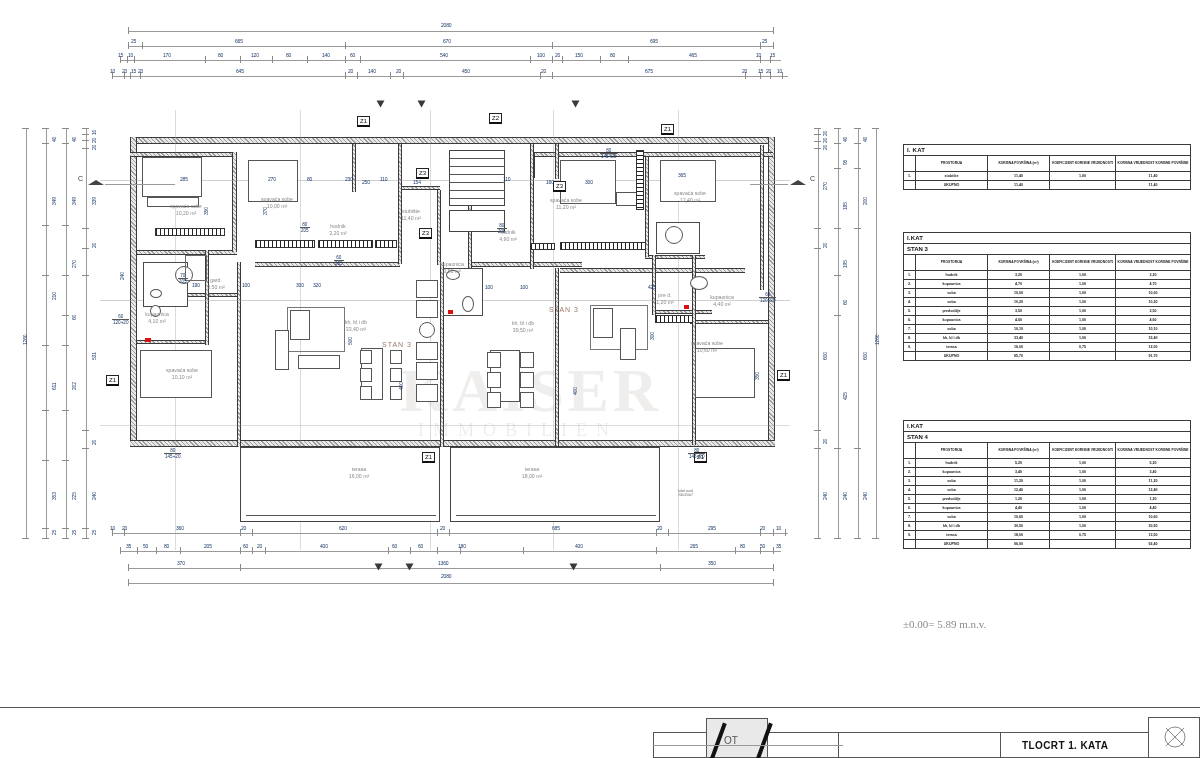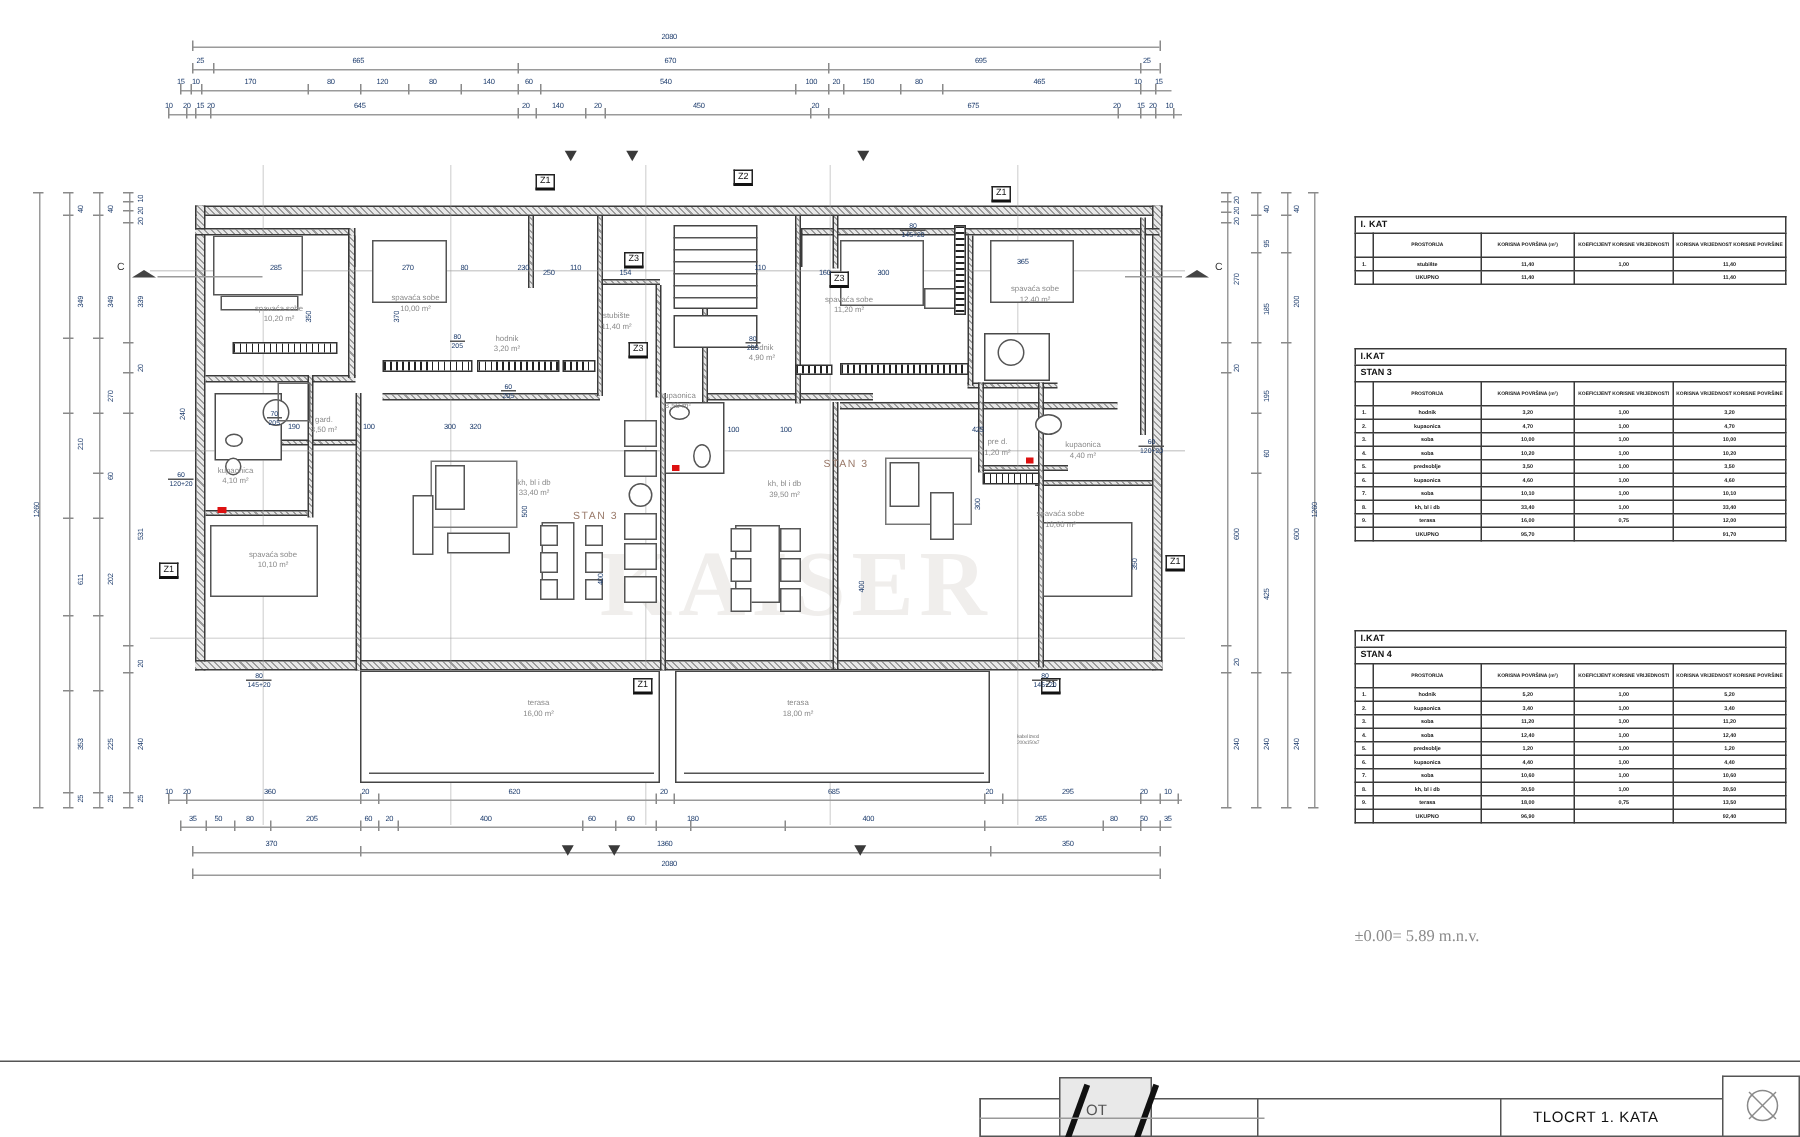--- a/index.html
+++ b/index.html
@@ -133,21 +133,21 @@
     position:absolute;
     font-size:11px;
     color:#8b8b8b;
     font-family:"Liberation Serif", serif;
     white-space:nowrap;
   }
 
   
   .tbsep { position:absolute; background:#555; }
   .tbcell{ position:absolute; border:1px solid #555; background:#fff; }
-  .tbtxt { position:absolute; font-size:10px; font-weight:normal; color:#111; letter-spacing:0.4px; white-space:nowrap;}
+  .tbtxt { position:absolute; font-size:10px; font-weight:bold; color:#111; letter-spacing:0.4px; white-space:nowrap;}
   .otbox { position:absolute; background:#e9e9e9; border:1px solid #555; }
   .otlbl { position:absolute; font-size:10px; color:#555; }
   .slash { position:absolute; background:#111; width:4px; transform-origin:center; }
 
   
   .wm {
     position:absolute;
     color:#f0eeec;
     font-family:"Liberation Serif", serif;
     pointer-events:none;
@@ -164,20 +164,21 @@
   .stripe{ position:absolute; background:repeating-linear-gradient(90deg,#222 0 1px,#fff 1px 4px); border:1px solid #333;}
   .stripeV{position:absolute; background:repeating-linear-gradient(180deg,#222 0 1px,#fff 1px 4px); border:1px solid #333;}
   .redm { position:absolute; background:#d11; }
 </style>
 </head>
 <body>
 
 <div id="page">
 
   <div class="wm wm1" style="left:400px;top:355px;">KAISER</div>
+  <div class="wm wm2" style="left:418px;top:420px;">IMMOBILIEN</div>
 
   <div>
 
     <div class="dimline" style="left:128px;top:31px;width:645px;"></div>
     <div class="tick" style="left:128px;top:27px;"></div>
     <div class="tick" style="left:773px;top:27px;"></div>
     <div class="dim" style="left:441px;top:22px;">2080</div>
 
     <div class="dimline" style="left:128px;top:46px;width:645px;"></div>
     <div class="tick" style="left:128px;top:42px;"></div>

